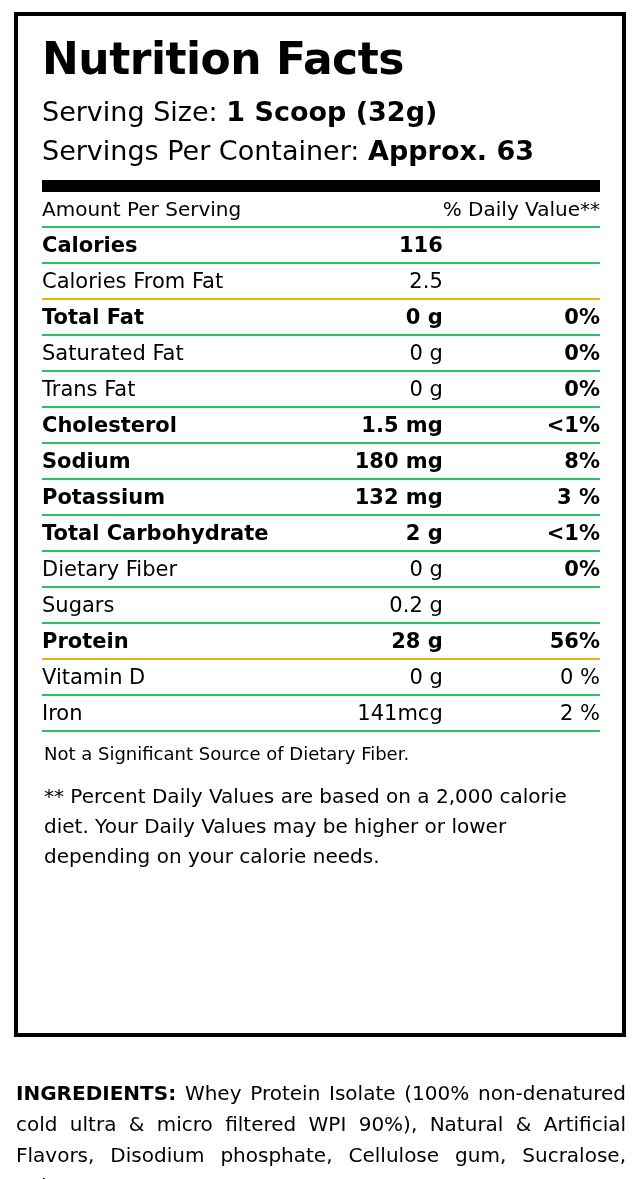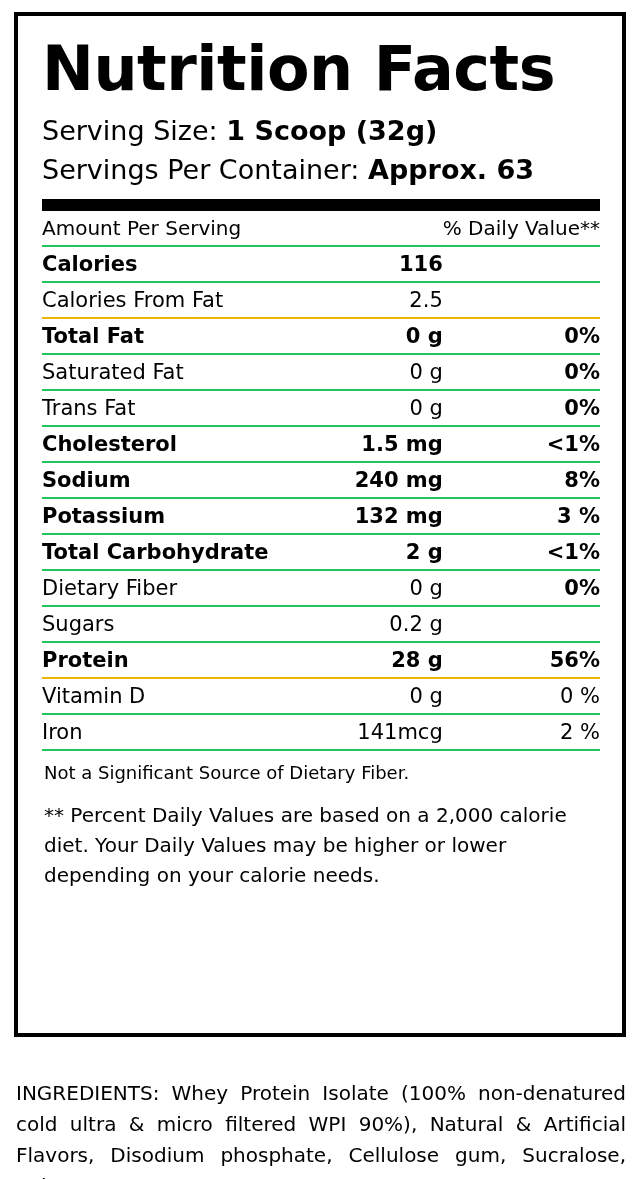--- a/index.html
+++ b/index.html
@@ -21,21 +21,21 @@
     width: 612px;
     height: 1025px;
     border: 4px solid #000;
     box-sizing: border-box;
     background: #fff;
   }
   .inner {
     padding: 14px 22px 0 24px;
   }
   .title {
-    font-size: 62px;
+    font-size: 44px;
     font-weight: bold;
     letter-spacing: -0.5px;
     line-height: 1.05;
     margin: 6px 0 10px 0;
   }
   .serving-line {
     font-size: 27px;
     line-height: 1.45;
     white-space: nowrap;
   }
@@ -77,21 +77,21 @@
   }
   .ingredients {
     position: absolute;
     left: 16px;
     top: 1078px;
     width: 610px;
     font-size: 20px;
     line-height: 1.55;
     text-align: justify;
   }
-  .ingredients .lead { font-weight: normal; margin-top: 20px; }
+  .ingredients .lead { font-weight: bold; margin-top: 20px; }
 </style>
 </head>
 <body>
 
 <div class="panel">
   <div class="inner">
 
     <div class="title">Nutrition Facts</div>
 
     <div class="serving-line">
@@ -144,21 +144,21 @@
       </tr>
 
       <tr>
         <td class="label bold">Cholesterol</td>
         <td class="amount bold">1.5 mg</td>
         <td class="dv bold">&lt;1%</td>
       </tr>
 
       <tr>
         <td class="label bold">Sodium</td>
-        <td class="amount bold">240 mg</td>
+        <td class="amount bold">180 mg</td>
         <td class="dv bold">8%</td>
       </tr>
 
       <tr>
         <td class="label bold">Potassium</td>
         <td class="amount bold">132 mg</td>
         <td class="dv bold">3 %</td>
       </tr>
 
       <tr>

